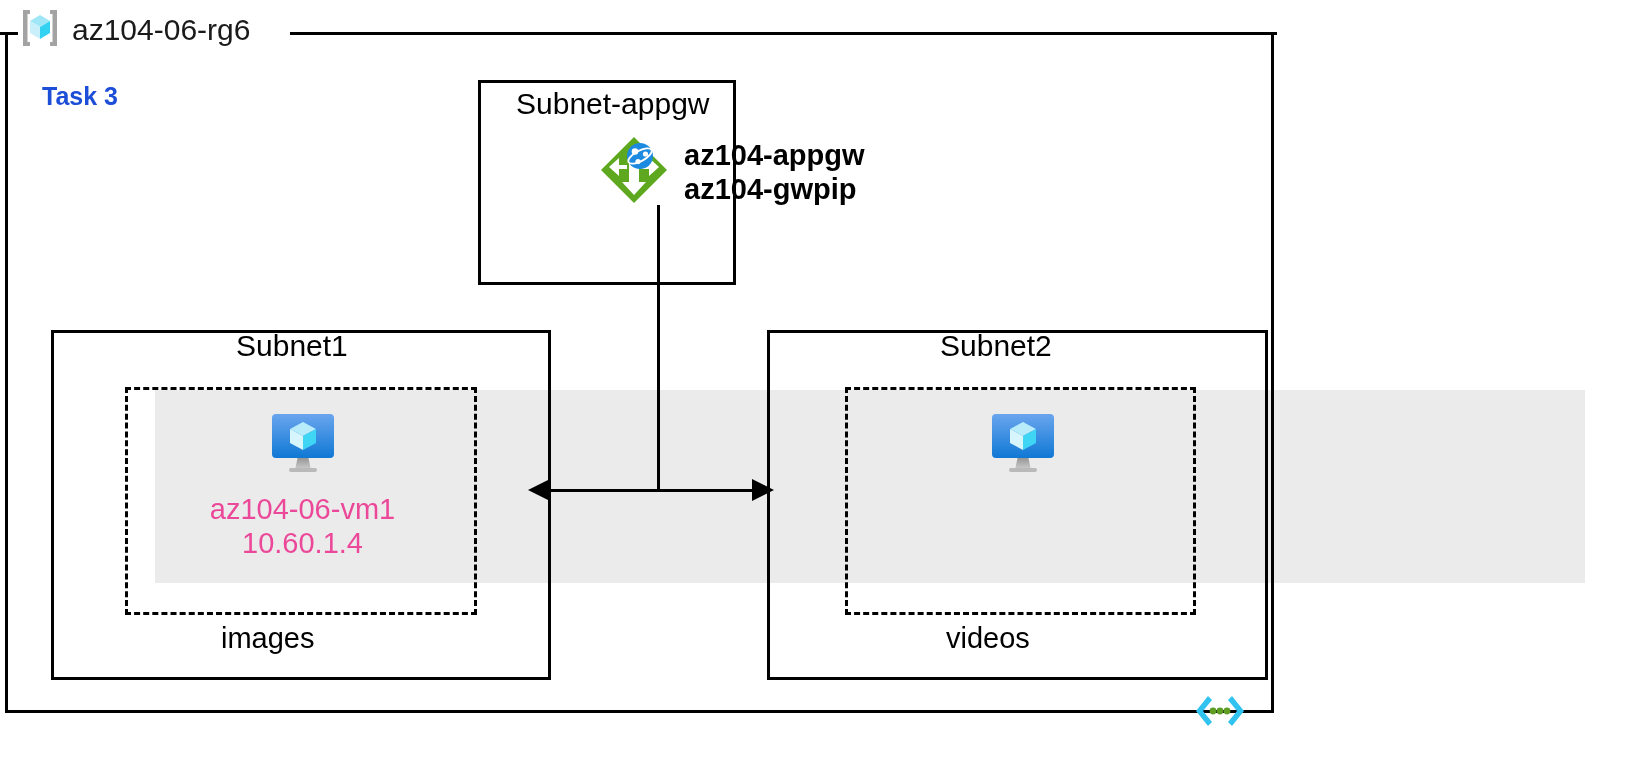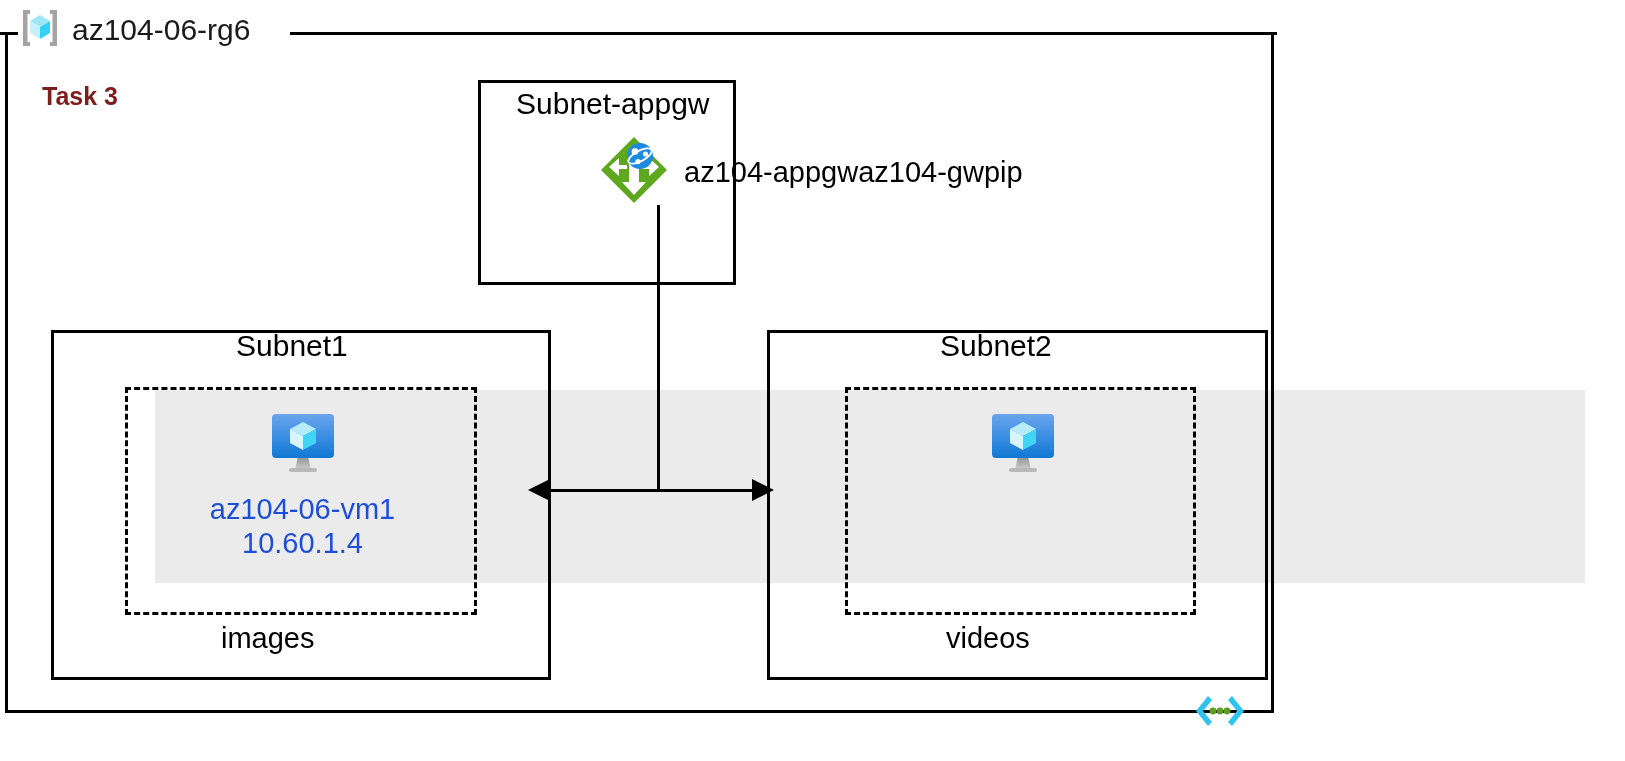--- a/index.html
+++ b/index.html
@@ -79,21 +79,21 @@
     white-space: nowrap;
   }
 
   
   #task-label {
     position: absolute;
     left: 42px;
     top: 82px;
     font-size: 25px;
     font-weight: bold;
-    color: #7f1d1d;
+    color: #1d4ed8;
     z-index: 5;
     white-space: nowrap;
   }
 
   
   .subnet-box {
     position: absolute;
     border: 3px solid #000;
     box-sizing: border-box;
     background: transparent;
@@ -141,42 +141,44 @@
   .vm-block {
     position: absolute;
     z-index: 6;
     text-align: center;
     white-space: nowrap;
   }
   #vm1-block { left: 185px; top: 400px; width: 235px; }
   #vm2-block { left: 905px; top: 400px; width: 235px; }
   .vm-name, .vm-ip {
     font-size: 29px;
-    color: #1d4ed8;
+    color: #ec4899;
     line-height: 1.18;
   }
   .vm-icon-wrap {
     display: flex;
     justify-content: center;
     margin-bottom: 12px;
   }
 
   
   #appgw-node {
     position: absolute;
     left: 598px;
     top: 134px;
     display: flex;
     align-items: center;
     gap: 14px;
     z-index: 7;
   }
   #appgw-labels {
     display: flex;
+    flex-direction: column;
     line-height: 1.18;
+    font-weight: bold;
   }
   #appgw-labels div {
     font-size: 29px;
     color: #000;
     white-space: nowrap;
   }
 
   
   #conn-vertical {
     left: 657px;

